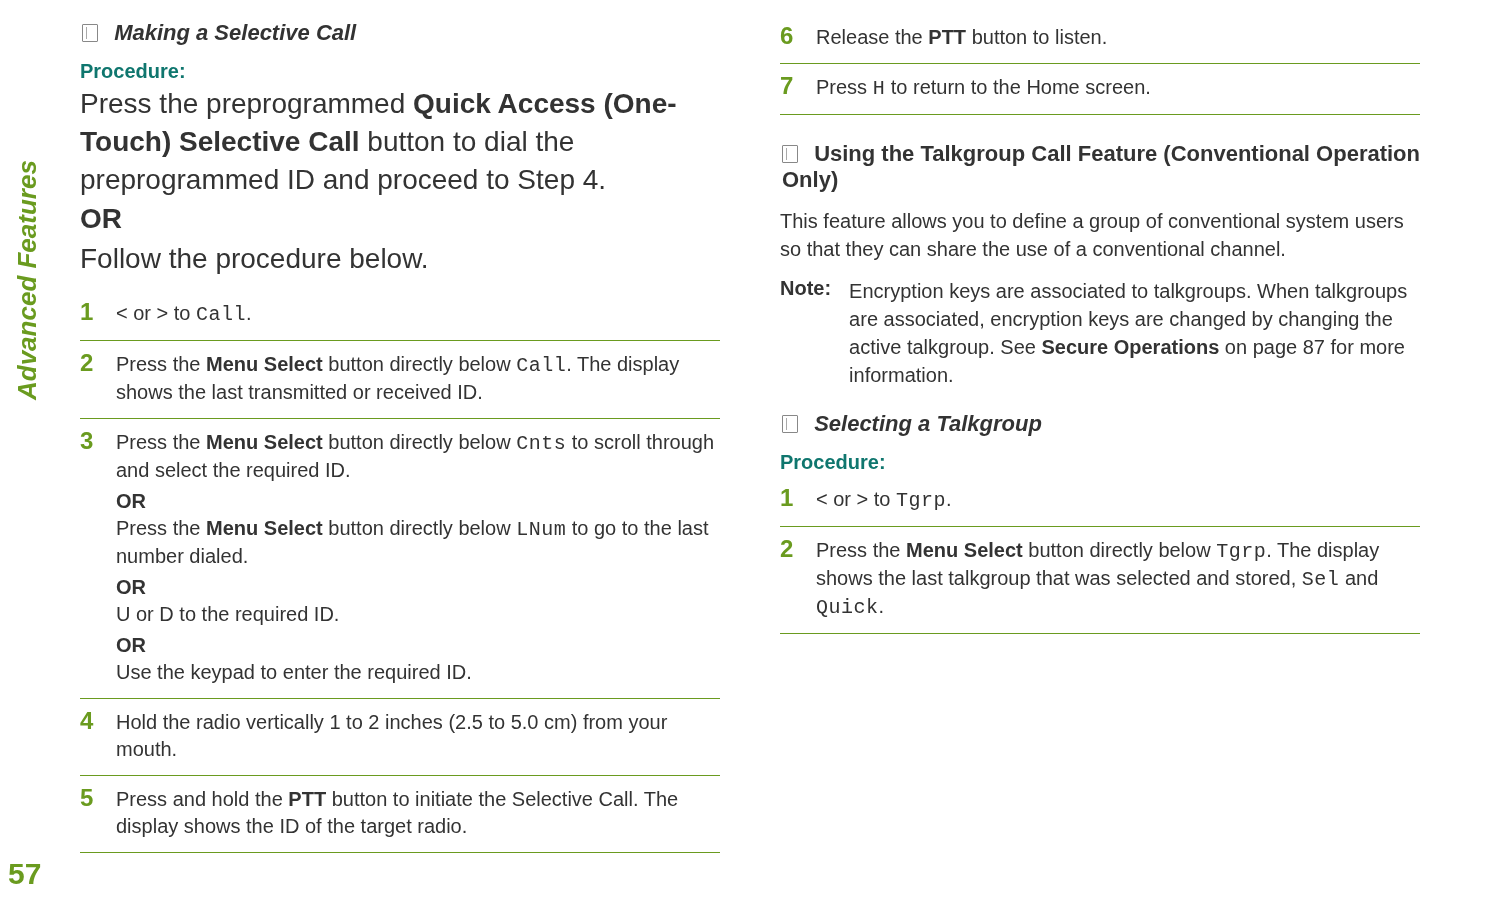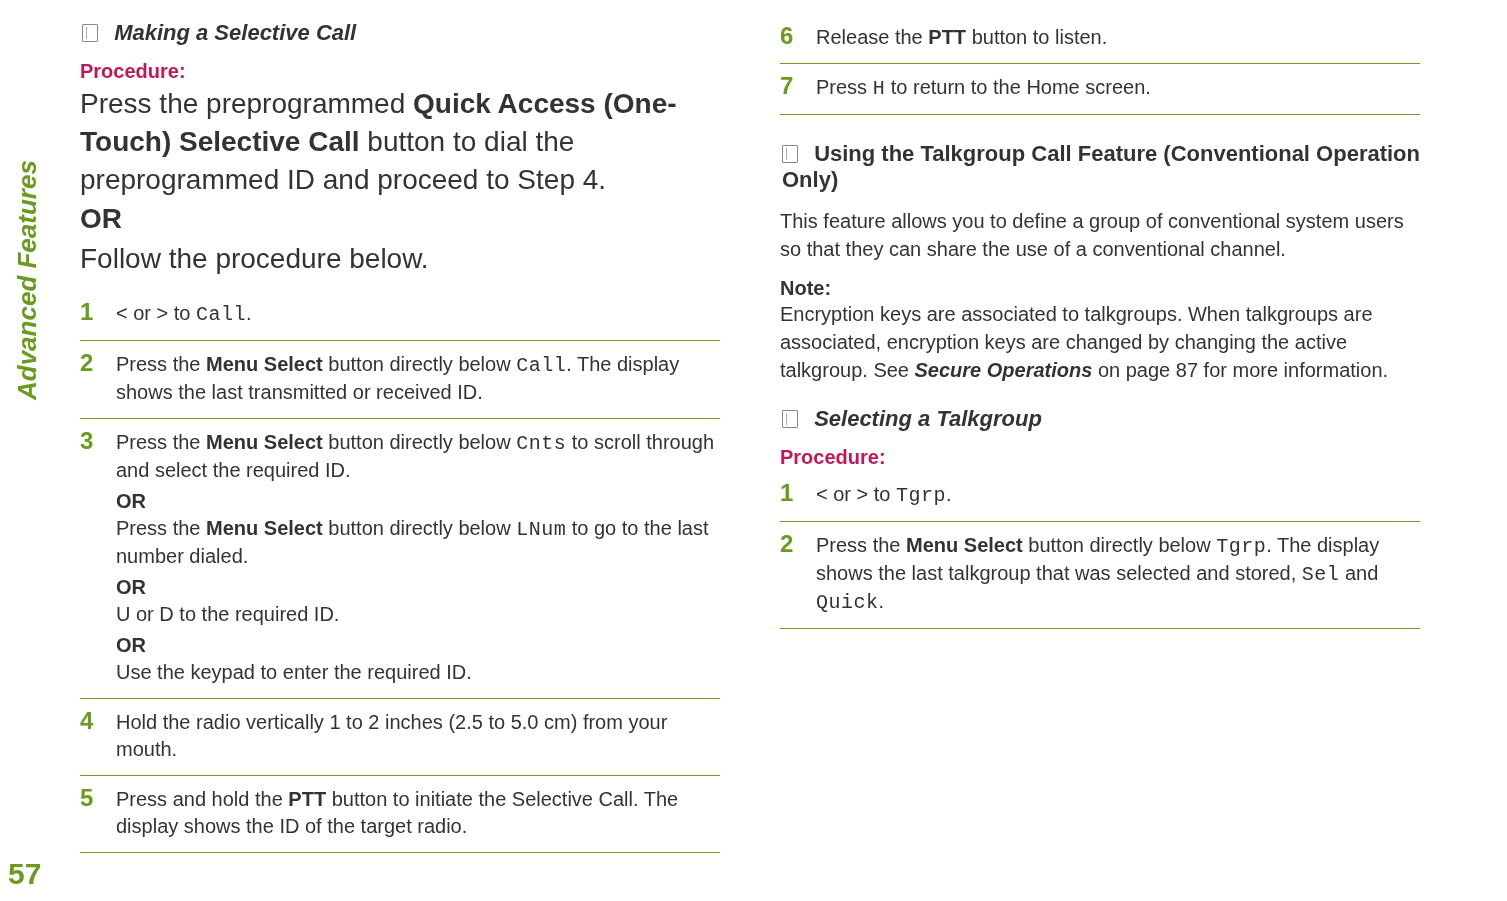--- a/index.html
+++ b/index.html
@@ -61,21 +61,21 @@
     position: relative;
   }
   h2.sec .book-icon::after {
     content: "";
     position: absolute;
     top: 2px; left: 3px; right: 3px; bottom: 2px;
     border-left: 1px solid #aaa;
   }
   .proc-label {
     font-weight: bold;
-    color: #be185d;
+    color: #0f766e;
     margin: 8px 0 2px 0;
     font-size: 20px;
   }
   p.body {
     font-size: 28px;
     line-height: 1.35;
     margin: 2px 0 2px 0;
     color: #333333;
   }
   span.b { font-weight: bold; }
@@ -99,21 +99,21 @@
   ol.steps > li .num {
     position: absolute;
     left: 0;
     top: 6px;
     color: #6a9b1f;
     font-weight: bold;
     font-size: 24px;
     width: 28px;
     text-align: left;
   }
-  .note-row { display: flex; margin-top: 14px; flex-direction: column; }
+  .note-row { display: flex; gap: 18px; margin-top: 14px; }
   .note-label { font-weight: bold; flex: 0 0 auto; font-size: 20px; }
   .note-body { font-size: 20px; line-height: 1.4; }
 
   .col-right-top ol.steps > li:first-child { border-top: none; }
   .intro { font-size: 20px; line-height: 1.4; margin: 10px 0 6px 0; }
 
   
   .col { max-width: 640px; }
 </style>
 </head>
@@ -185,21 +185,21 @@
     <h2 class="sec" style="font-style:normal; margin-top:26px;">
       <span class="book-icon"></span>
       <span>Using the Talkgroup Call Feature (Conventional Operation Only)</span>
     </h2>
 
     <p class="intro">This feature allows you to define a group of conventional system users so that they can share the use of a conventional channel.</p>
 
     <div class="note-row">
       <div class="note-label">Note:</div>
       <div class="note-body">
-        <span>Encryption keys are associated to talkgroups. When talkgroups are associated, encryption keys are changed by changing the active talkgroup. See </span><span class="b" style="font-style:italic;margin-top:16px;">Secure Operations</span><span> on page 87 for more information.</span>
+        <span>Encryption keys are associated to talkgroups. When talkgroups are associated, encryption keys are changed by changing the active talkgroup. See </span><span class="b" style="margin-top:16px;">Secure Operations</span><span> on page 87 for more information.</span>
       </div>
     </div>
 
     <h2 class="sec" style="margin-top:22px;">
       <span class="book-icon"></span>
       <span>Selecting a Talkgroup</span>
     </h2>
 
     <p class="proc-label">Procedure:</p>
 

